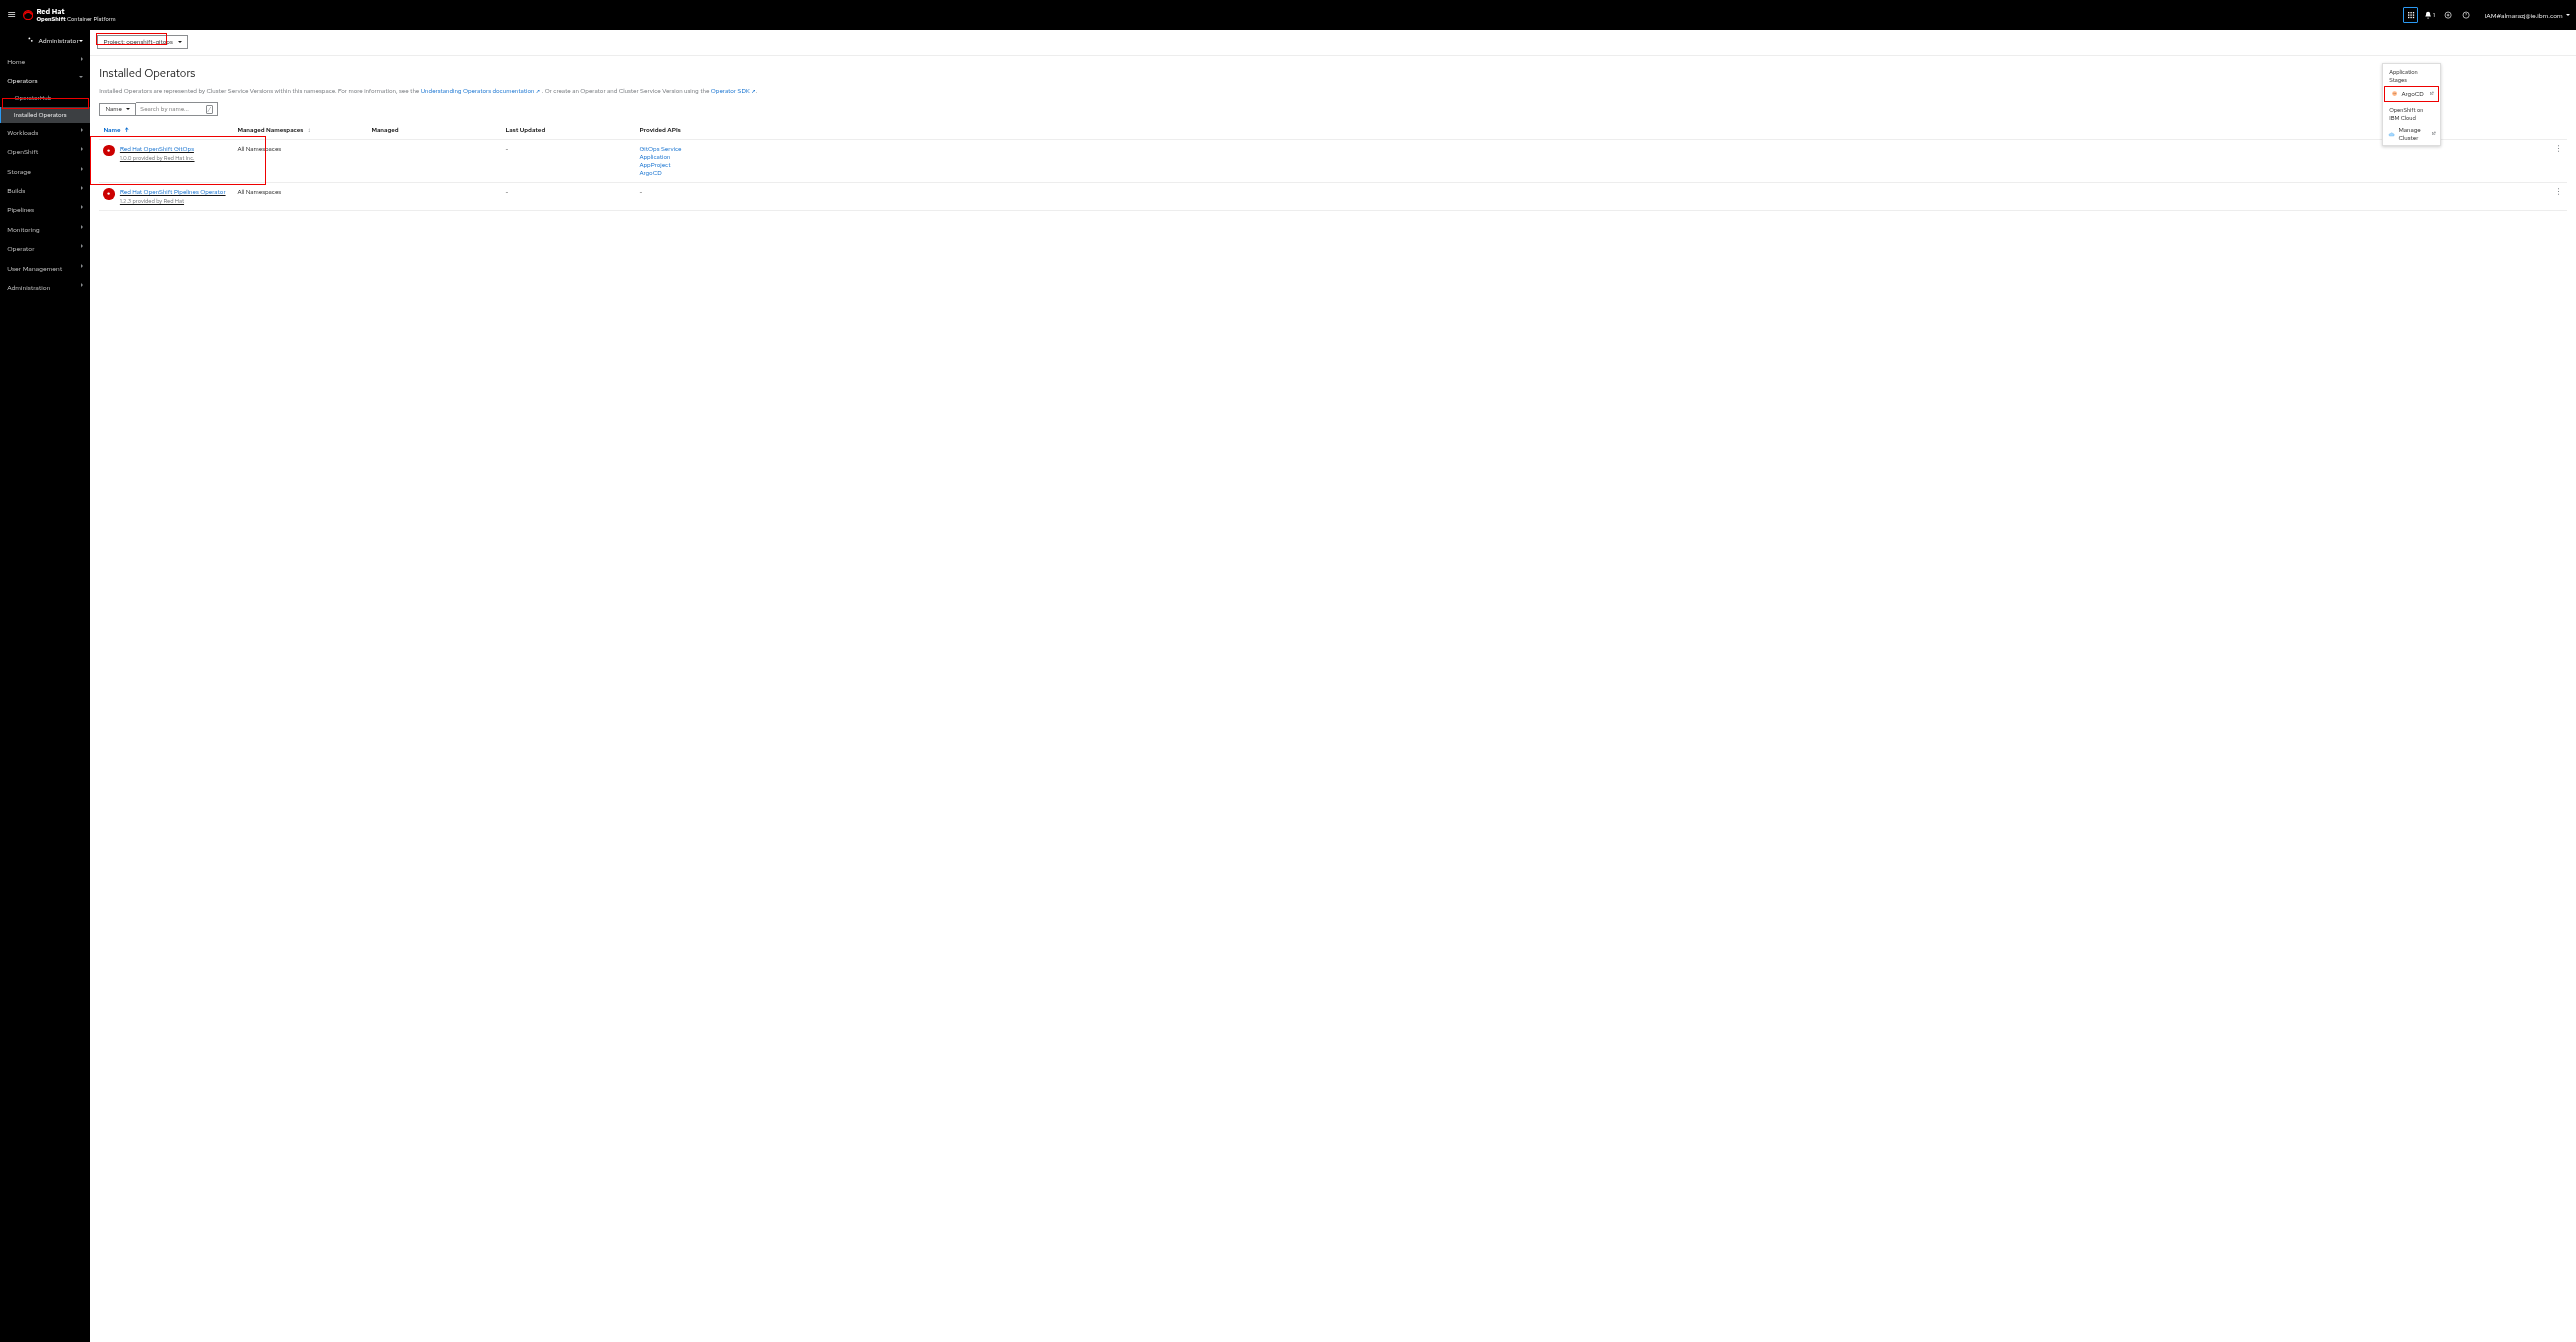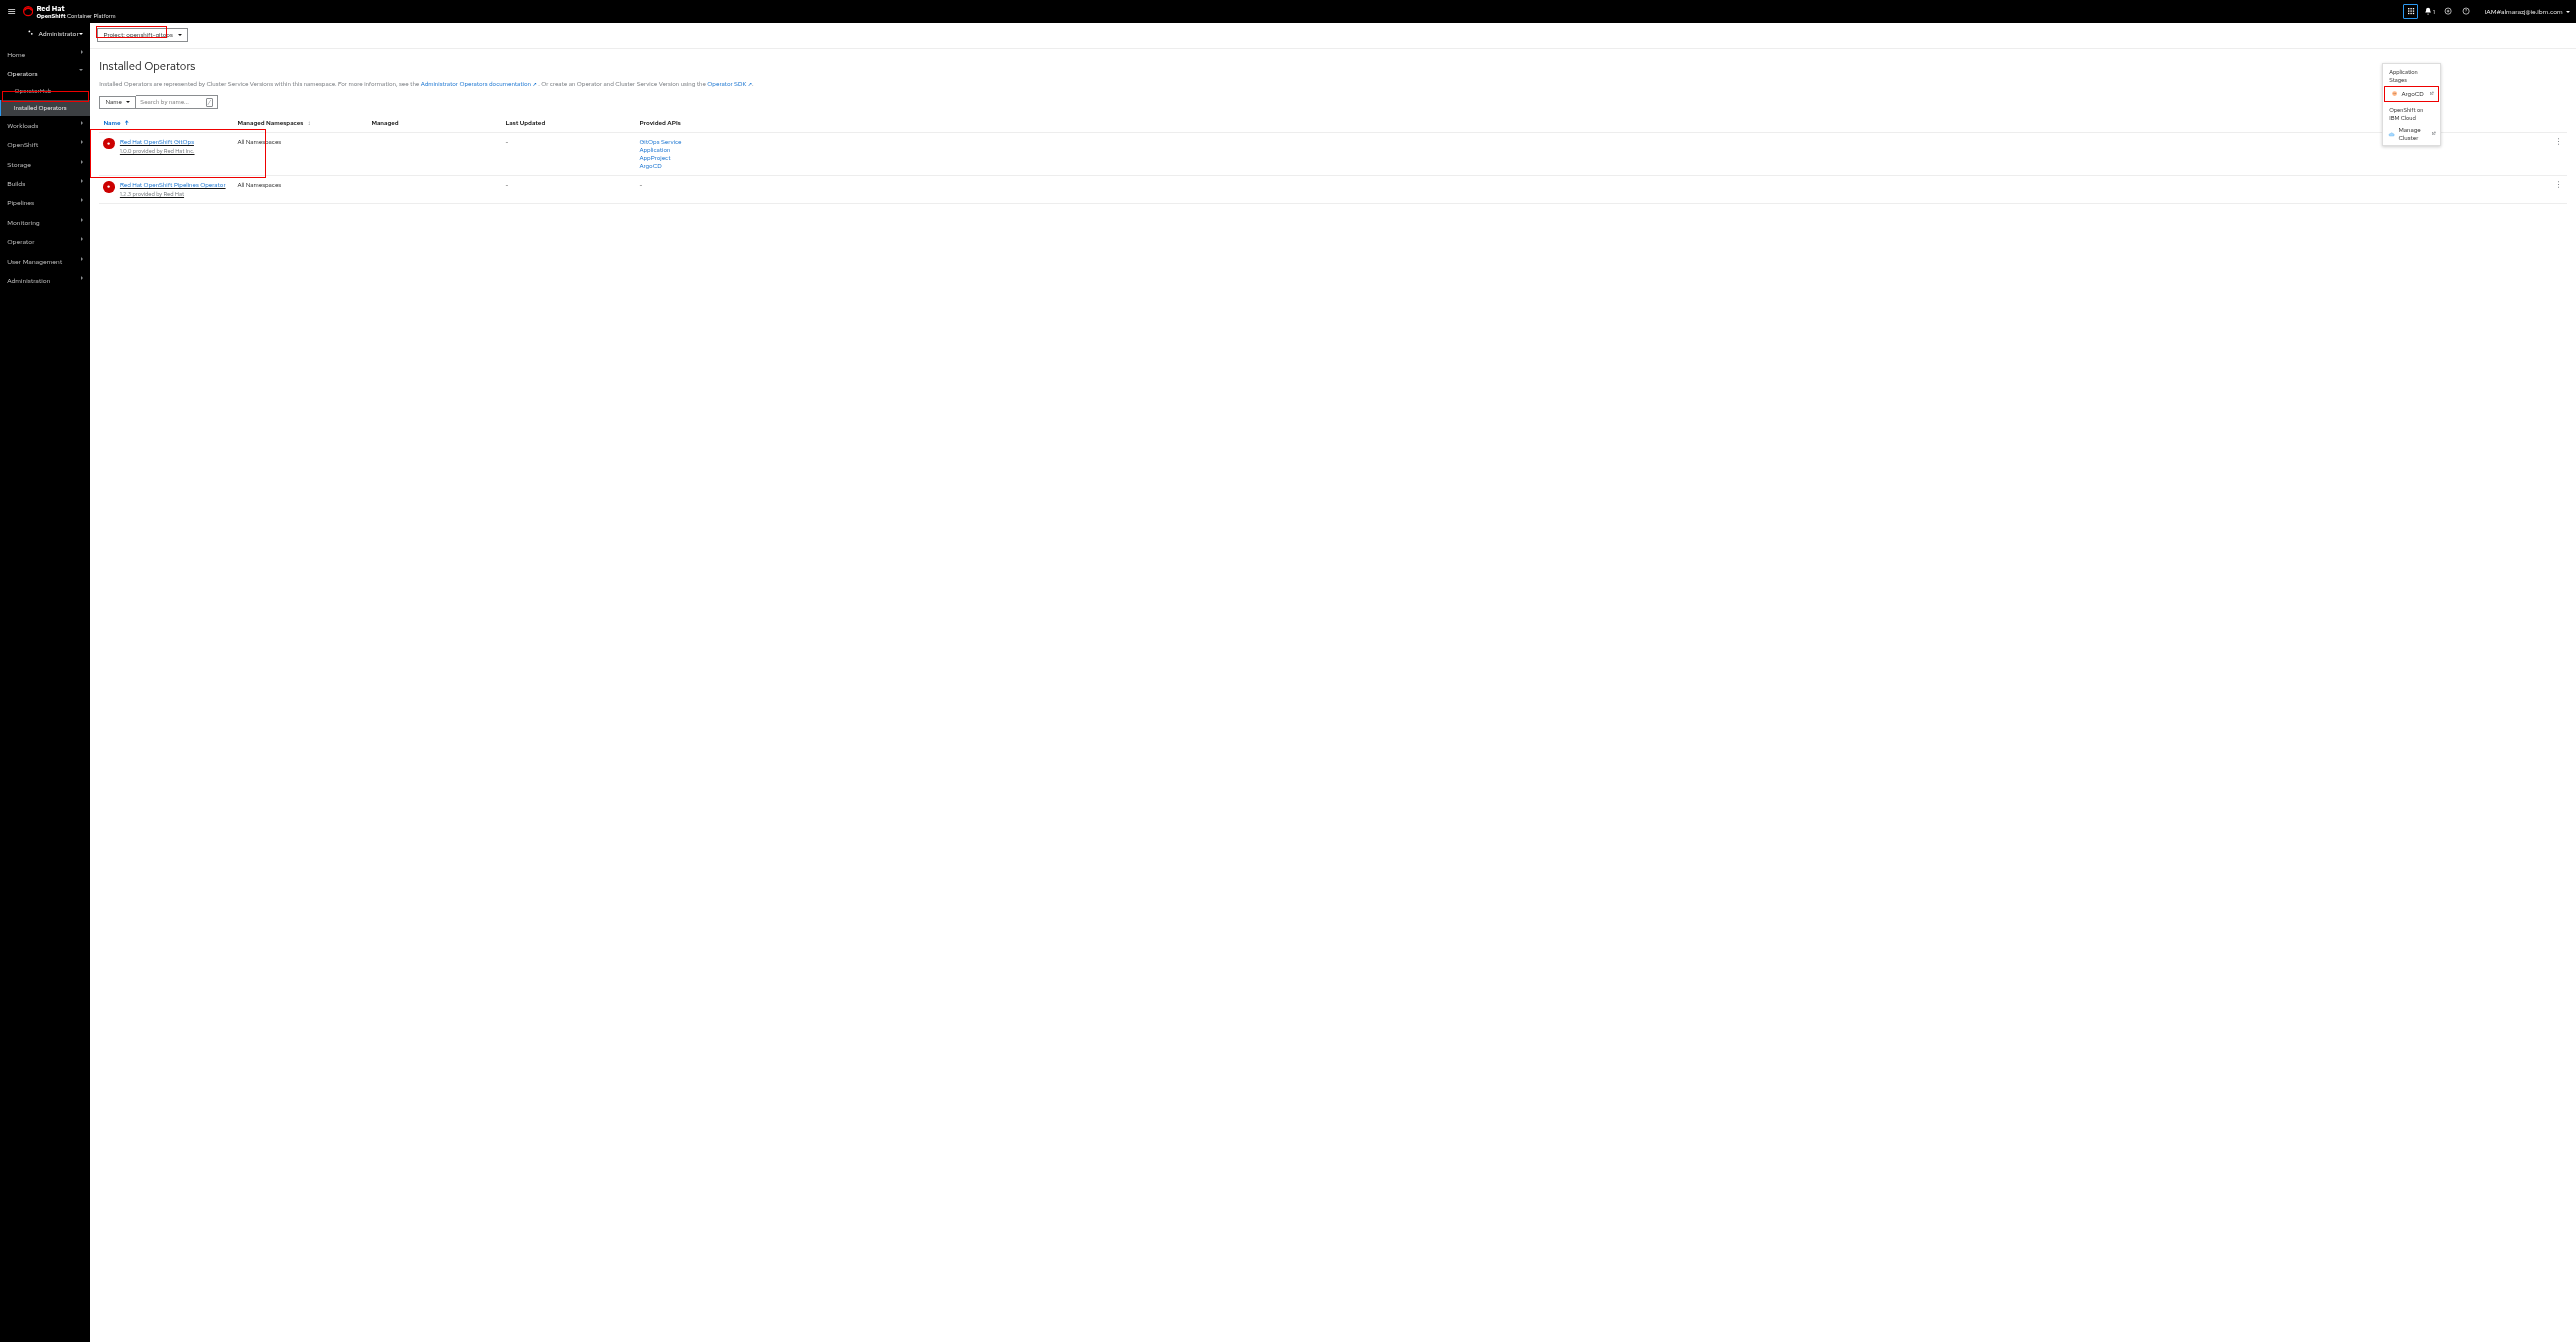--- a/index.html
+++ b/index.html
@@ -1,20 +1,20 @@
 <!DOCTYPE html>
 <html style="font-size:8.2px"><head>
 <meta charset="utf-8">
 <style>
   * { box-sizing: border-box; margin: 0; padding: 0; font-family: "Red Hat Text", Arial, Helvetica, sans-serif; }
   body { background:#fff; color:#151515; font-size:6.7px; overflow:hidden; }
   a { color:#0066cc; text-decoration:none; }
 
   
-  .masthead { height:23px; background:#000; color:#fff; display:flex; align-items:center; padding:0 6.2px 0 0; }
+  .masthead { height:30px; background:#000; color:#fff; display:flex; align-items:center; padding:0 6.2px 0 0; }
   .hamburger { width:23px; height:23px; display:flex; align-items:center; justify-content:center; cursor:pointer; }
   .hamburger svg { width:9.3px; height:9.3px; fill:#fff; }
   .brand { display:flex; align-items:center; gap:3.1px; }
   .brand-logo { width:10.3px; height:10.3px; }
   .brand-text { font-size:7.2px; }
   .brand-text .rh { font-weight:700; }
   .brand-text .sub { display:block; font-size:5.7px; margin-top:-1px; }
   .brand-text .sub b { font-weight:700; }
   .masthead-spacer { flex:1; }
   .masthead-icons { display:flex; align-items:center; gap:3.1px; }
@@ -252,21 +252,21 @@
         <span>Project: openshift-gitops</span>
         <span class="caret"></span>
       </div>
       <div class="project-box-hl" style="top:2.6px;left:6.2px;width:71px;height:12.4px;"></div>
     </div>
 
     <div class="page-body" style="position:relative;">
       <h1 class="page-title">Installed Operators</h1>
       <p class="desc">
         <span>Installed Operators are represented by Cluster Service Versions within this namespace. For more information, see the </span>
-        <a href="#"><span>Administrator Operators documentation</span> <span class="ext-icon">↗</span></a>
+        <a href="#"><span>Understanding Operators documentation</span> <span class="ext-icon">↗</span></a>
         <span>. Or create an Operator and Cluster Service Version using the </span>
         <a href="#"><span>Operator SDK</span> <span class="ext-icon">↗</span></a><span>.</span>
       </p>
 
       <div class="filter-row">
         <div class="filter-dd">
           <span>Name</span>
           <span class="caret"></span>
         </div>
         <div class="search">

